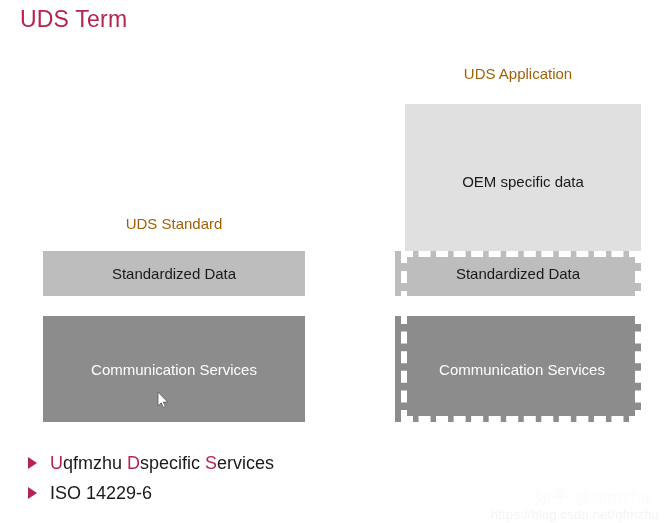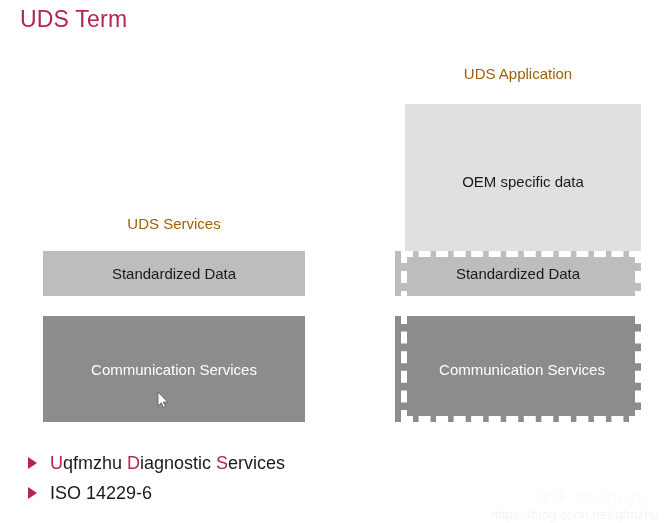--- a/index.html
+++ b/index.html
@@ -208,21 +208,21 @@
     letter-spacing: 0.2px;
   }
 </style>
 </head>
 <body>
 
 <div id="slide">
 
   <div class="slide-title">UDS Term</div>
 
-  <div class="col-caption" id="caption-uds-standard">UDS Services</div>
+  <div class="col-caption" id="caption-uds-standard">UDS Standard</div>
 
   <div class="block" id="box-left-standardized">
     <span class="block-label">Standardized Data</span>
   </div>
 
   <div class="block" id="box-left-commservices">
     <span class="block-label">Communication Services</span>
   </div>
 
   <div class="col-caption" id="caption-uds-application">UDS Application</div>
@@ -239,21 +239,21 @@
     <span class="block-label">Communication Services</span>
   </div>
 
   <div class="dash-frame" id="dash-frame-top"></div>
   <div class="dash-frame" id="dash-frame-bottom"></div>
 
   <div id="bullet-list">
 
     <div class="bullet-row">
       <span class="bullet-marker"></span>
-      <span class="bullet-text"><span class="hl">U</span><span>qfmzhu </span><span class="hl">D</span><span>iagnostic </span><span class="hl">S</span><span>ervices</span></span>
+      <span class="bullet-text"><span class="hl">U</span><span>qfmzhu </span><span class="hl">D</span><span>specific </span><span class="hl">S</span><span>ervices</span></span>
     </div>
 
     <div class="bullet-row">
       <span class="bullet-marker"></span>
       <span class="bullet-text"><span>ISO 14229-6</span></span>
     </div>
 
   </div>
 
   <svg id="mouse-cursor" viewBox="0 0 12 16">

